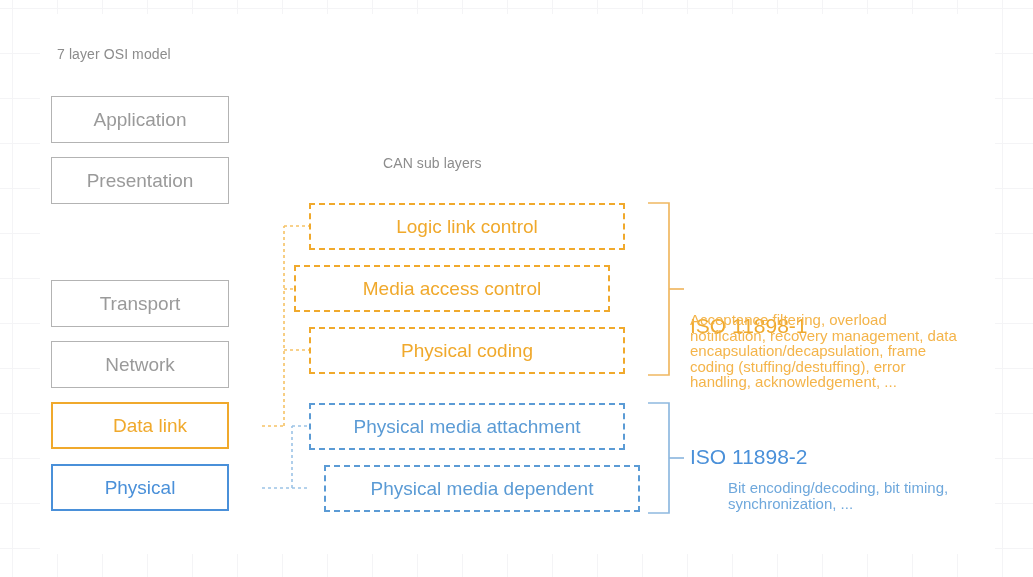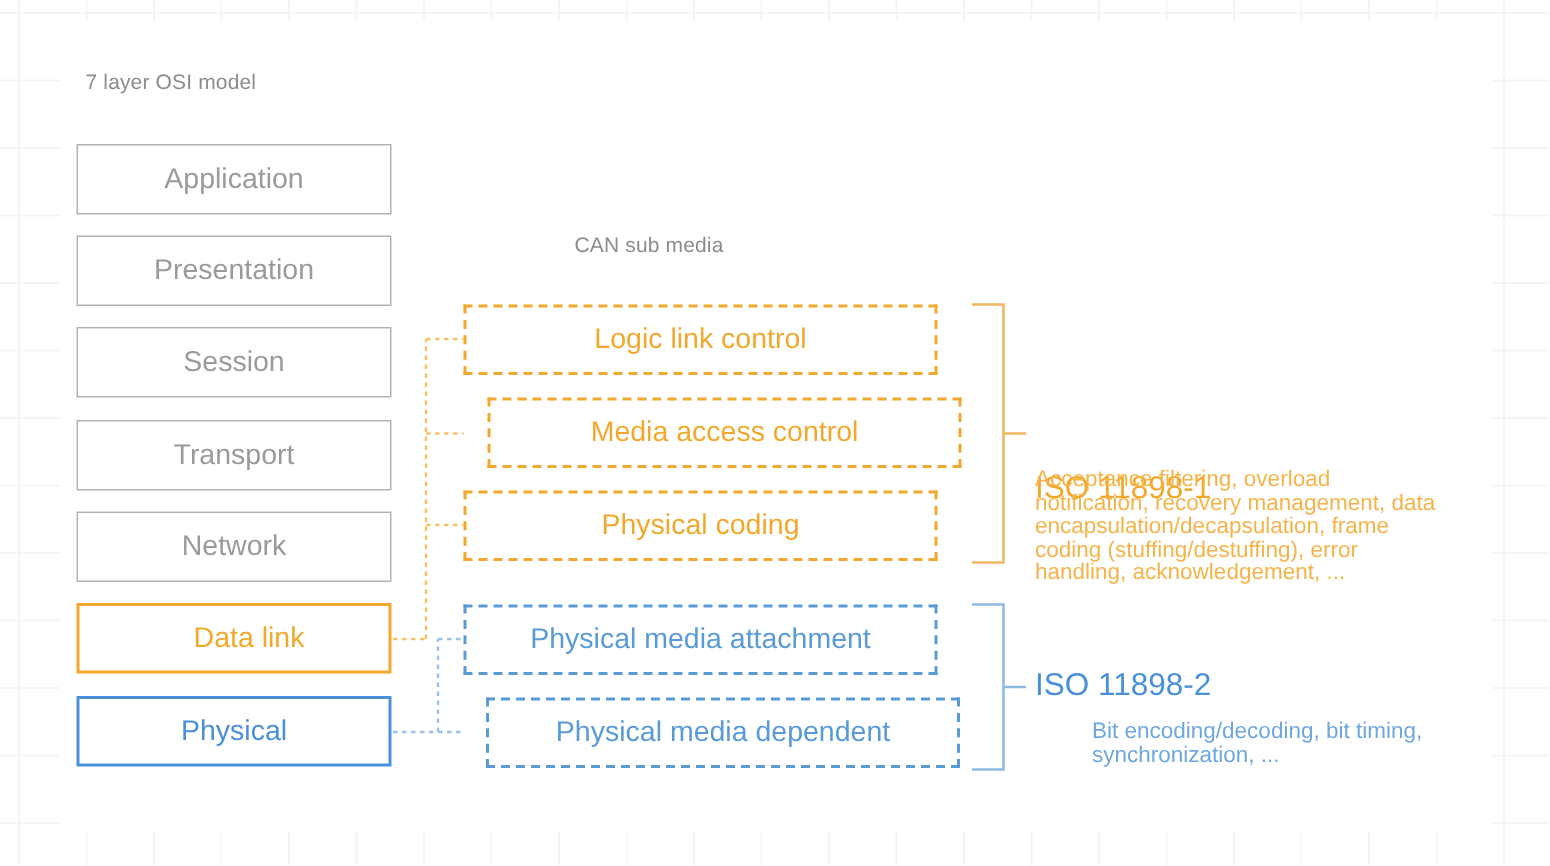--- a/index.html
+++ b/index.html
@@ -34,21 +34,21 @@
   .heading {
     position: absolute;
     color: #8c8c8c;
     font-size: 14px;
     letter-spacing: 0.1px;
     white-space: nowrap;
   }
   .osi-box {
     position: absolute;
     left: 51px;
-    width: 210px;
+    width: 178px;
     height: 47px;
     box-sizing: border-box;
     border: 1px solid #b3b3b3;
     display: flex;
     align-items: center;
     justify-content: center;
     color: #9a9a9a;
     font-size: 19px;
     background: #ffffff;
   }
@@ -103,21 +103,21 @@
     pointer-events: none;
   }
 </style>
 </head>
 <body>
 
 <div id="canvas">
   <div id="plate"></div>
 
   <div class="heading" style="left:57px; top:46px;">7 layer OSI model</div>
-  <div class="heading" style="left:383px; top:155px;">CAN sub media</div>
+  <div class="heading" style="left:383px; top:155px;">CAN sub layers</div>
 
   <svg class="overlay" viewBox="0 0 1033 577" xmlns="http://www.w3.org/2000/svg">
 
     <g stroke="#f6c265" stroke-width="1.6" fill="none" stroke-dasharray="3,3">
       <path d="M262,426 L284,426"></path>
       <path d="M284,426 L284,226"></path>
       <path d="M284,226 L309,226"></path>
       <path d="M284,289 L309,289"></path>
       <path d="M284,350 L309,350"></path>
     </g>
@@ -139,40 +139,37 @@
       <path d="M669,458 L684,458"></path>
     </g>
   </svg>
 
   <div class="osi-box" style="top:96px;">
     <span>Application</span>
   </div>
   <div class="osi-box" style="top:157px;">
     <span>Presentation</span>
   </div>
-  <div class="osi-box" style="top:218px;">
-    <span>Session</span>
-  </div>
   <div class="osi-box" style="top:280px;text-align:right;">
     <span>Transport</span>
   </div>
   <div class="osi-box" style="top:341px;">
     <span>Network</span>
   </div>
   <div class="osi-box accent-orange" style="top:402px;">
     <span>Data link</span>
   </div>
   <div class="osi-box accent-blue" style="top:464px;">
     <span>Physical</span>
   </div>
 
   <div class="sub-box orange" style="left:309px; top:203px; width:316px; height:47px;">
     <span>Logic link control</span>
   </div>
-  <div class="sub-box orange" style="left:325px; top:265px; width:316px; height:47px;">
+  <div class="sub-box orange" style="left:294px; top:265px; width:316px; height:47px;">
     <span>Media access control</span>
   </div>
   <div class="sub-box orange" style="left:309px; top:327px; width:316px; height:47px;">
     <span>Physical coding</span>
   </div>
   <div class="sub-box blue" style="left:309px; top:403px; width:316px; height:47px;justify-content:center;">
     <span>Physical media attachment</span>
   </div>
   <div class="sub-box blue" style="left:324px; top:465px; width:316px; height:47px;">
     <span>Physical media dependent</span>

